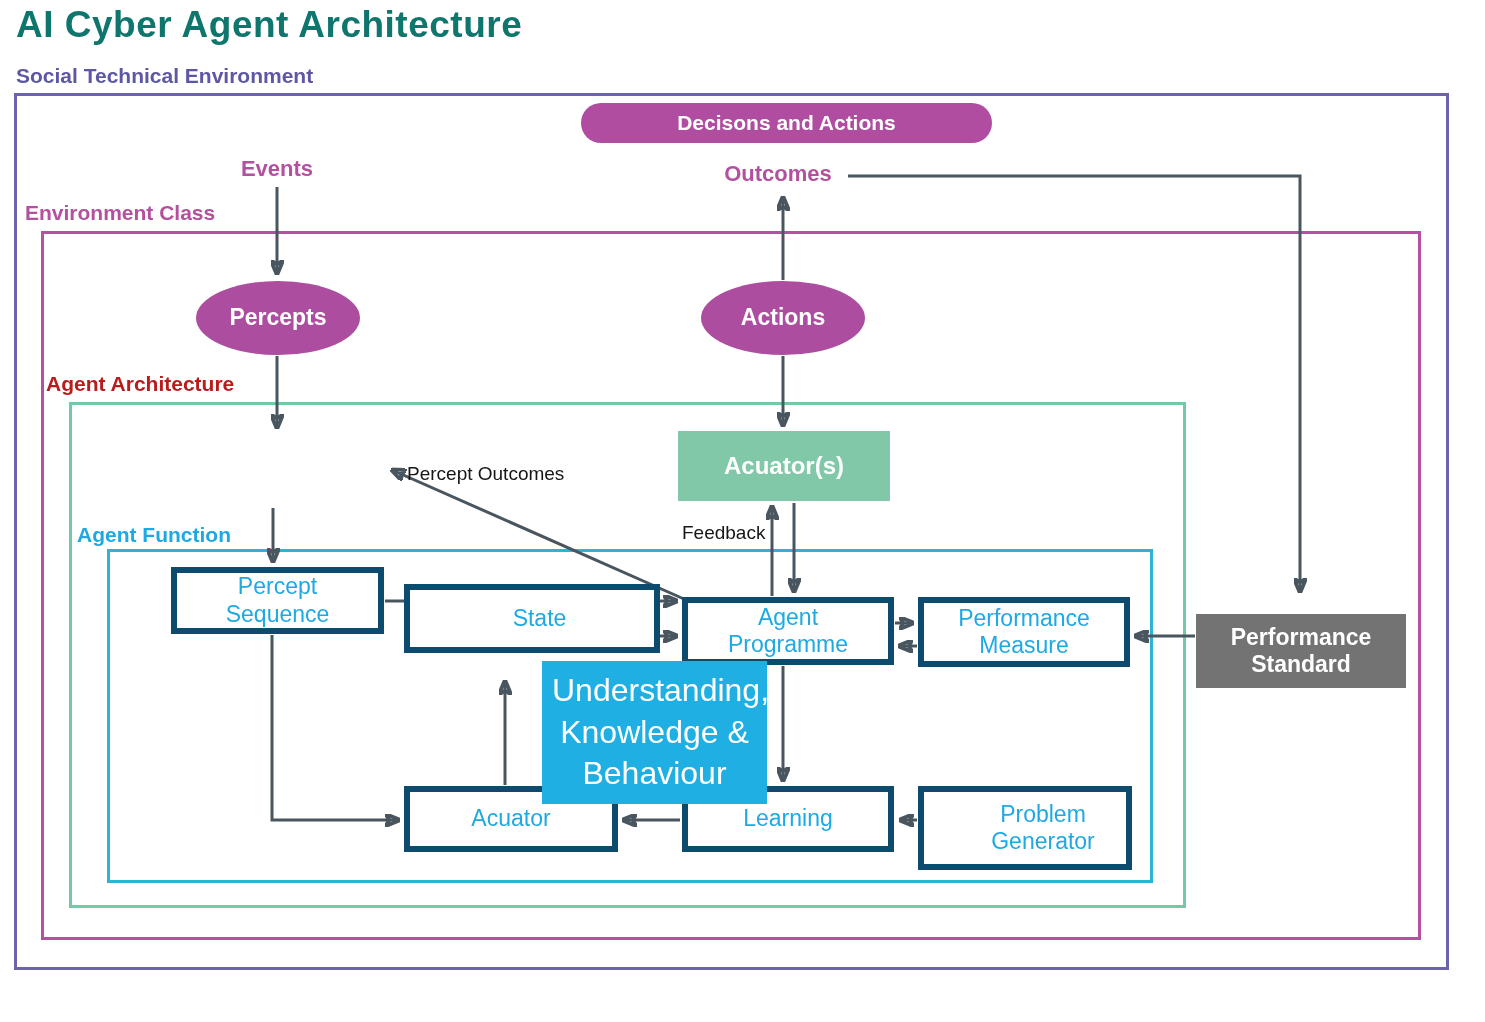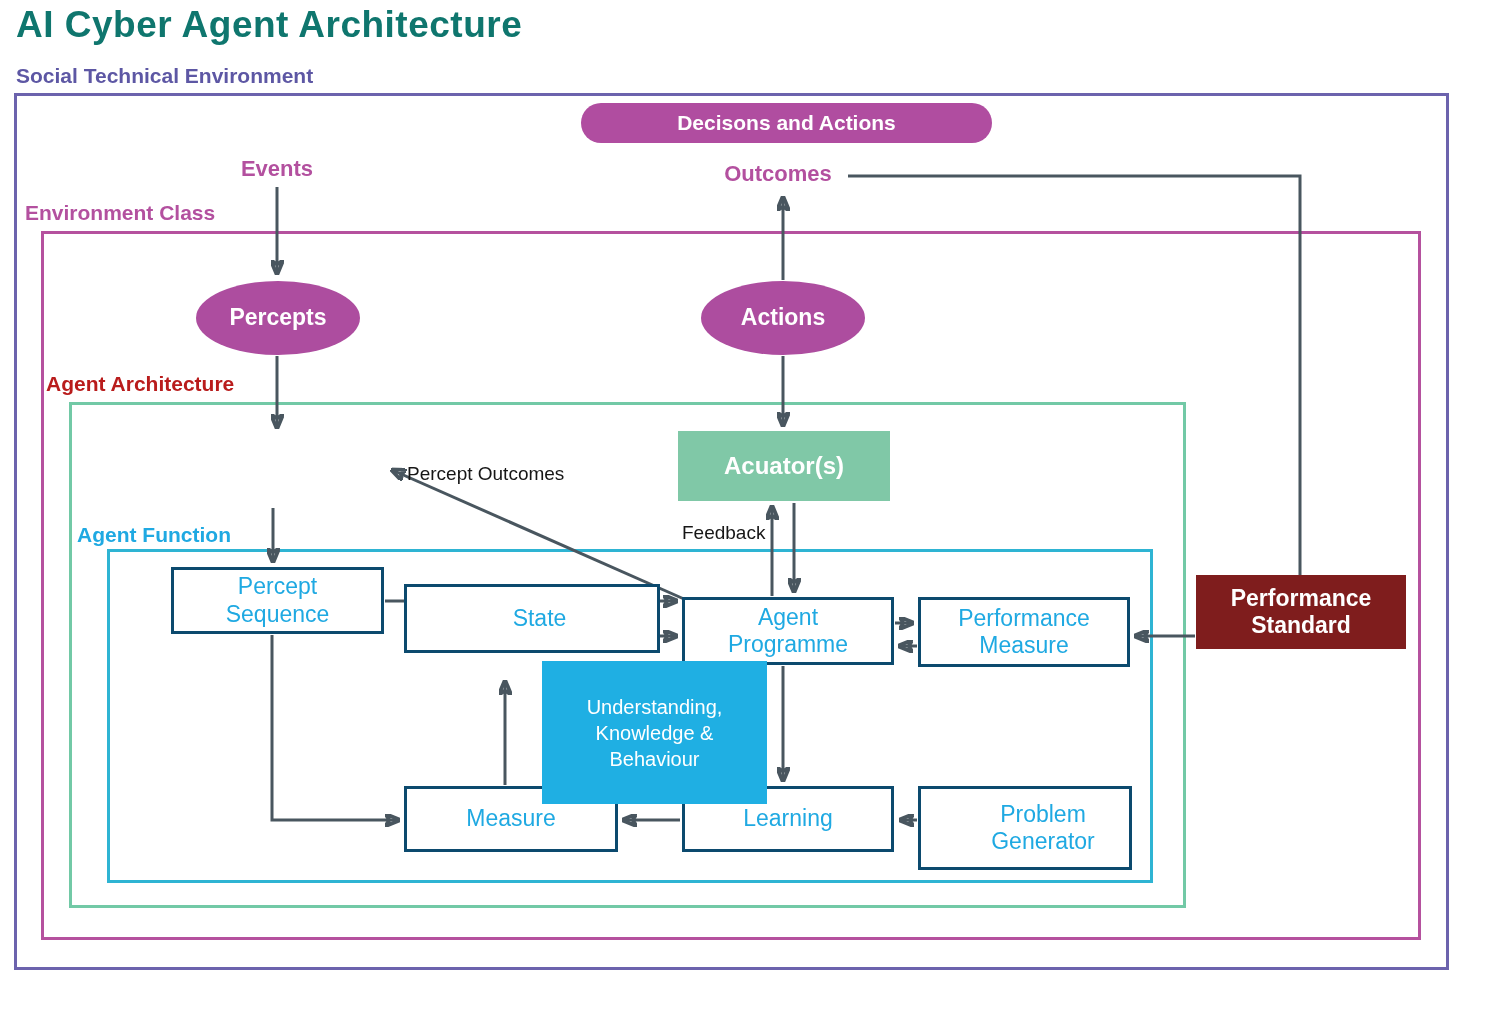--- a/index.html
+++ b/index.html
@@ -40,42 +40,42 @@
   #node-outcomes{left:698px;top:161px;width:160px;}
   .ellipse{
     border-radius:50%;background:#ad4d9f;color:#ffffff;font-weight:bold;font-size:23px;
   }
   #node-percepts{left:196px;top:281px;width:164px;height:74px;}
   #node-actions{left:701px;top:281px;width:164px;height:74px;}
   .greenbox{background:#80c8a7;color:#ffffff;font-weight:bold;font-size:24px;}
   #node-sensors{left:173px;top:433px;width:212px;height:74px;}
   #node-actuators{left:678px;top:431px;width:212px;height:70px;}
   .bluebox{
-    background:#ffffff;border:3px solid #0c4a6e;color:#1fa9e2;font-size:23px;
+    background:#ffffff;border:6px solid #0c4a6e;color:#1fa9e2;font-size:23px;
   }
   .bluebox span{display:block;margin:0 auto;}
   #node-percept-sequence{left:171px;top:567px;width:213px;height:67px;}
   #node-percept-sequence span{width:130px;}
   #node-state{left:404px;top:584px;width:256px;height:69px;padding-left:15px;}
   #node-agent-programme{left:682px;top:597px;width:212px;height:68px;}
   #node-agent-programme span{width:150px;}
   #node-performance-measure{left:918px;top:597px;width:212px;height:70px;}
   #node-performance-measure span{width:170px;}
   #node-critic{left:404px;top:786px;width:214px;height:66px;}
   #node-learning{left:682px;top:786px;width:212px;height:66px;}
   #node-problem-generator{left:918px;top:786px;width:214px;height:84px;padding-left:36px;}
   #node-problem-generator span{width:160px;}
   #node-performance-standard{
-    left:1196px;top:575px;width:210px;height:74px;background:#7f1d1d;color:#ffffff;
+    left:1196px;top:614px;width:210px;height:74px;background:#737373;color:#ffffff;
     font-weight:bold;font-size:23px;z-index:2;justify-content:flex-end;
   }
   #node-performance-standard span{display:block;width:170px;margin:0 auto;}
   #node-ukb{
     left:542px;top:661px;width:225px;height:143px;background:#1fafe3;color:#ffffff;
-    font-size:20px;z-index:3;line-height:1.3;
+    font-size:32px;z-index:3;line-height:1.3;
   }
   #node-ukb span{display:block;width:205px;margin:0 auto;}
   
   .edge-label{position:absolute;z-index:4;font-size:19px;color:#161616;white-space:nowrap;}
   #lbl-percept-request{left:407px;top:463px;}
   #lbl-feedback{left:682px;top:522px;}
 </style>
 </head>
 <body>
 
@@ -135,21 +135,21 @@
   <div class="node bluebox" id="node-state">
     <span>State</span>
   </div>
   <div class="node bluebox" id="node-agent-programme">
     <span>Agent Programme</span>
   </div>
   <div class="node bluebox" id="node-performance-measure">
     <span>Performance Measure</span>
   </div>
   <div class="node bluebox" id="node-critic">
-    <span>Measure</span>
+    <span>Acuator</span>
   </div>
   <div class="node bluebox" id="node-learning">
     <span>Learning</span>
   </div>
   <div class="node bluebox" id="node-problem-generator">
     <span>Problem Generator</span>
   </div>
 
   <div class="node" id="node-performance-standard">
     <span>Performance Standard</span>

